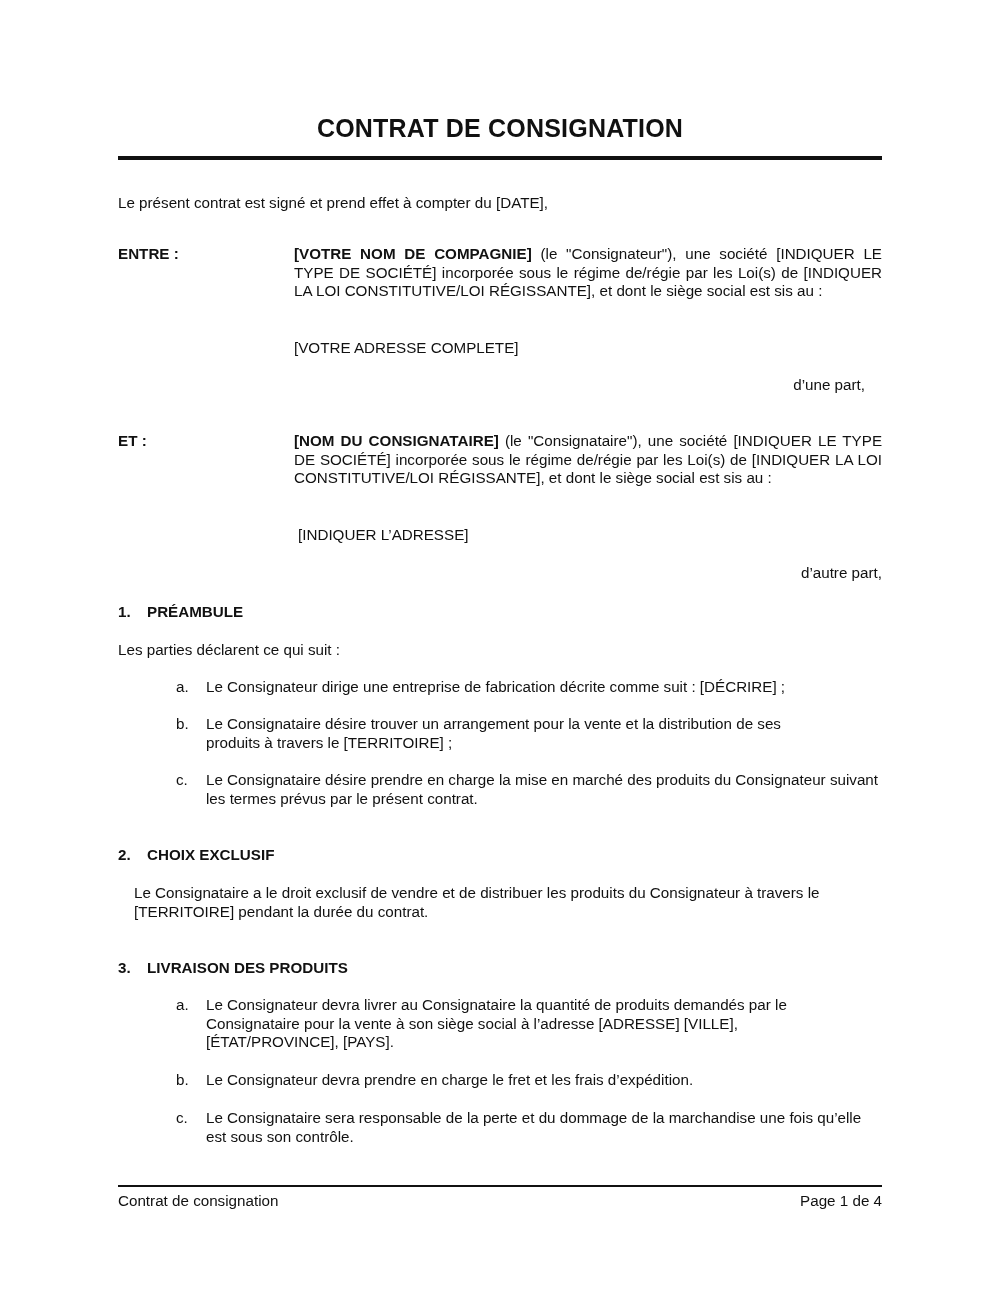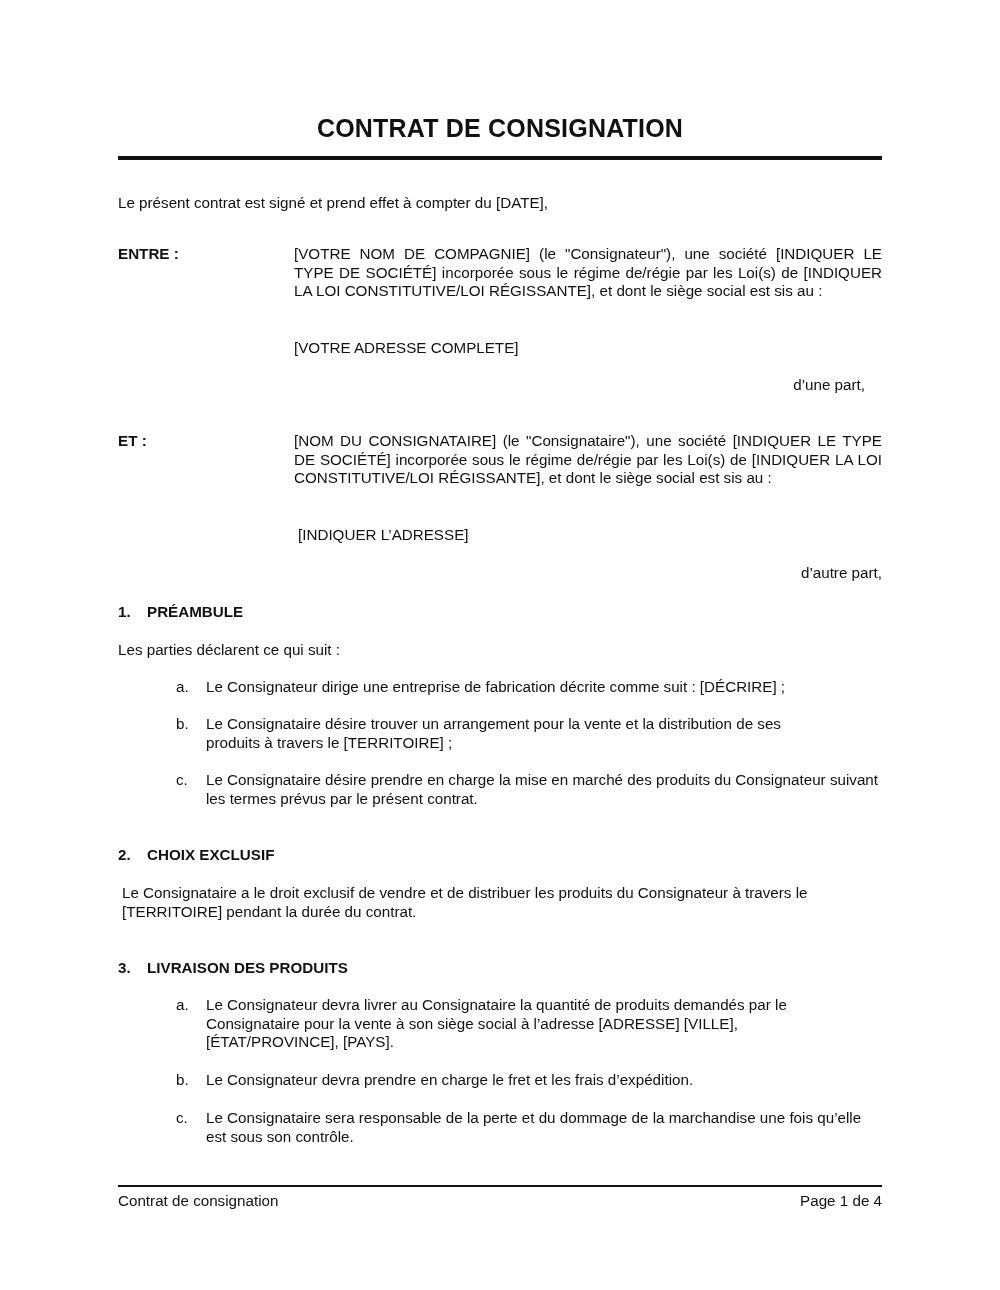--- a/index.html
+++ b/index.html
@@ -9,21 +9,21 @@
     }
     .page { position: absolute; left: 118px; top: 0; width: 764px; height: 970px; }
     .title {
       position: absolute; top: 114px; left: 0; width: 764px; text-align: center;
       font-weight: bold; font-size: 25px; letter-spacing: 0.2px;
     }
     .title-rule { position: absolute; top: 156px; left: 0; width: 764px; height: 0; border-top: 4px solid #111; }
     .abs { position: absolute; }
     .line { line-height: 18.6px; }
     .just { text-align: justify; text-align-last: left; }
-    .bold { font-weight: normal; }
+    .bold { font-weight: bold; }
     .party-label { left: 0; font-weight: bold; }
     .party-body { left: 176px; width: 588px; }
     .right { text-align: right; }
     .sec-head { left: 0; font-weight: bold; }
     .sec-head .num { display: inline-block; width: 29px; }
     .item { left: 58px; width: 706px; }
     .item .letter { position: absolute; left: 0; top: 0; width: 30px; }
     .item .txt { margin-left: 30px; display: block; }
     .footer-rule { position: absolute; top: 1185px; left: 0; width: 764px; border-top: 2px solid #111; }
     .footer-left { position: absolute; top: 1192px; left: 0; }
@@ -67,21 +67,21 @@
     <span class="txt">Le Consignataire désire trouver un arrangement pour la vente et la distribution de ses produits à travers le [TERRITOIRE] ;</span>
   </div>
   <div class="abs line item" style="top:771px;">
     <span class="letter">c.</span>
     <span class="txt">Le Consignataire désire prendre en charge la mise en marché des produits du Consignateur suivant les termes prévus par le présent contrat.</span>
   </div>
 
   <div class="abs line sec-head" style="top:846px;">
     <span class="num">2.</span><span>CHOIX EXCLUSIF</span>
   </div>
-  <div class="abs line" style="top:884px;left:4px;width:750px;">Le Consignataire a le droit exclusif de vendre et de distribuer les produits du Consignateur à travers le [TERRITOIRE] pendant la durée du contrat.</div>
+  <div class="abs line" style="top:884px;left:16px;width:750px;">Le Consignataire a le droit exclusif de vendre et de distribuer les produits du Consignateur à travers le [TERRITOIRE] pendant la durée du contrat.</div>
 
   <div class="abs line sec-head" style="top:959px;">
     <span class="num">3.</span><span>LIVRAISON DES PRODUITS</span>
   </div>
 
   <div class="abs line item" style="top:996px;width:680px;">
     <span class="letter">a.</span>
     <span class="txt">Le Consignateur devra livrer au Consignataire la quantité de produits demandés par le Consignataire pour la vente à son siège social à l’adresse [ADRESSE] [VILLE], [ÉTAT/PROVINCE], [PAYS].</span>
   </div>
   <div class="abs line item" style="top:1071px;">

